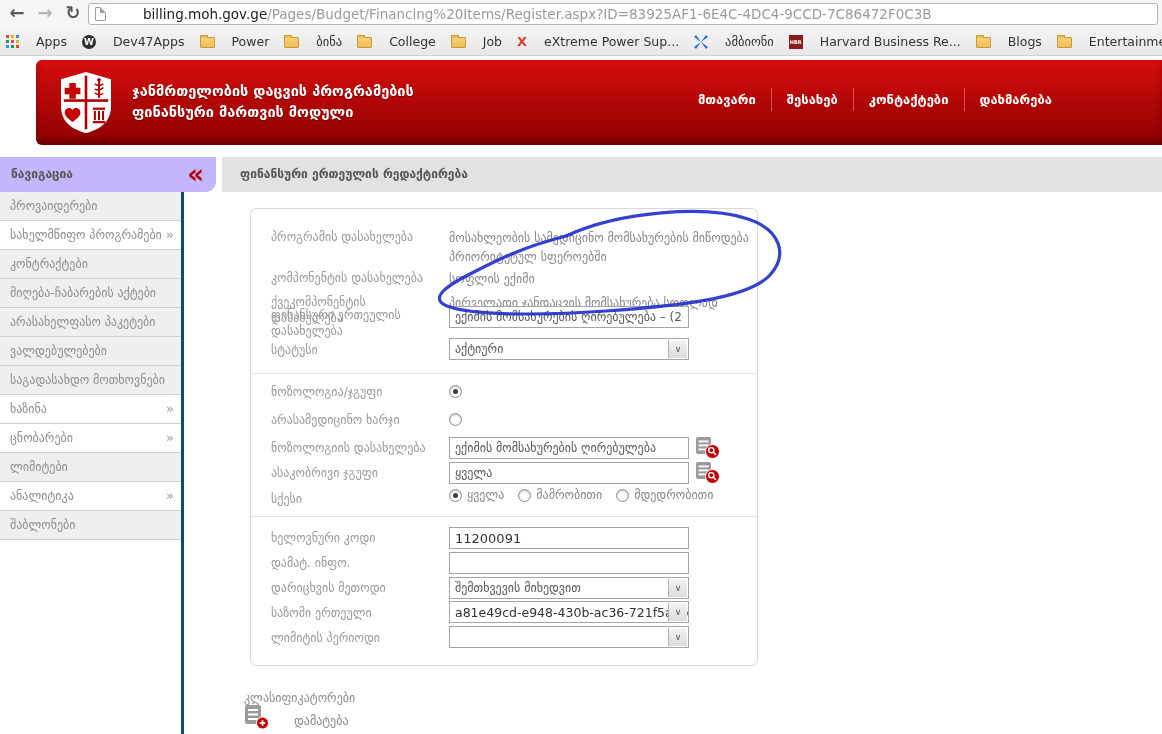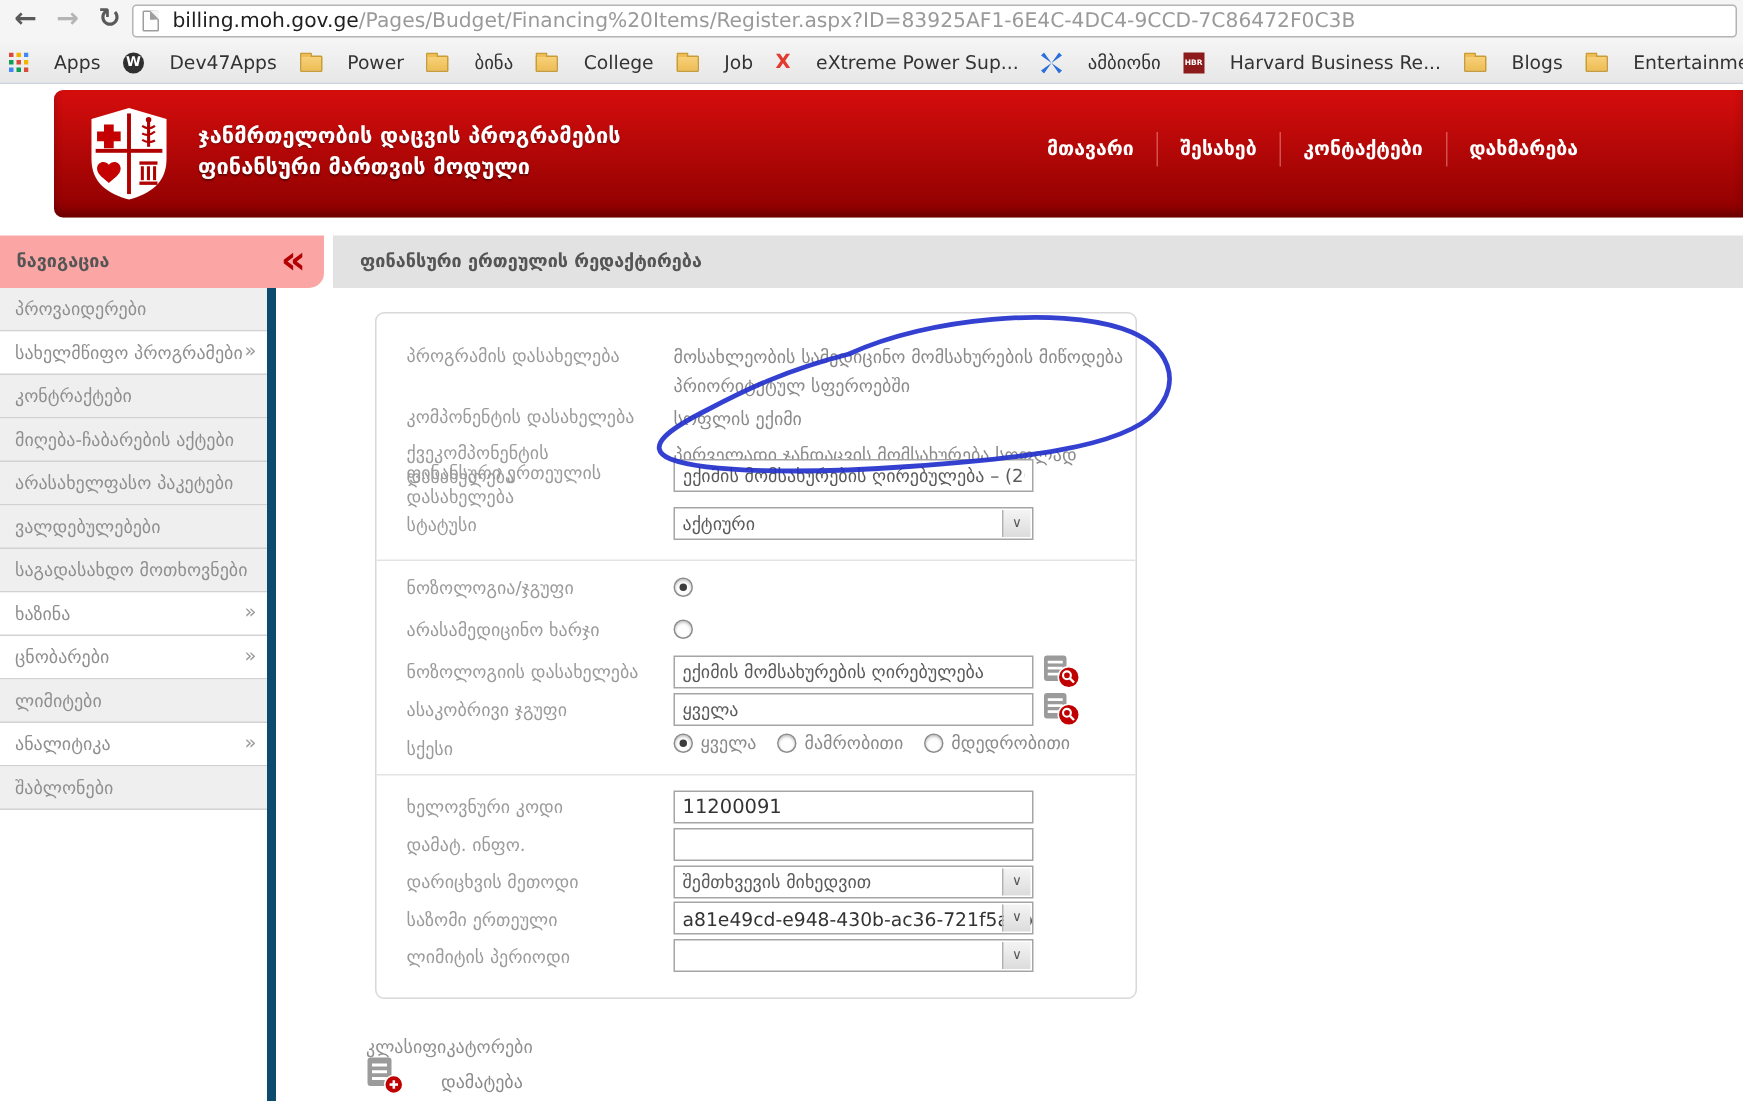--- a/index.html
+++ b/index.html
@@ -4,21 +4,21 @@
 <style>
   * { margin:0; padding:0; box-sizing:border-box; }
   html,body { width:1162px; height:734px; }
   body { font-family:"DejaVu Sans", sans-serif; font-size:12px; background:#fff; position:relative; overflow:hidden; }
 
   
   .chrome-top { position:absolute; left:0; top:0; width:1162px; height:28px; background:#f5f5f5; }
   .nav-btn { position:absolute; top:1px; width:24px; height:24px; font-size:18px; font-weight:bold; color:#5a5a5a; text-align:center; line-height:24px; cursor:pointer; }
   .nav-btn.disabled { color:#b5b5b5; }
   .url-bar { position:absolute; left:88px; top:3px; width:1070px; height:22px; background:#fff; border:1px solid #b4b4b4; border-radius:3px; padding:0 6px 0 26px; line-height:20px; font-size:13.5px; white-space:nowrap; overflow:hidden; }
-  .url-host { color:#202020; }
+  .url-host { color:#202020;margin-left:28px; }
   .url-path { color:#9a9a9a; }
   .page-ico { position:absolute; left:95px; top:7px; width:11px; height:14px; background:#fdfdfd; border:1px solid #9d9d9d; border-radius:1px; }
   .page-ico::before { content:""; position:absolute; right:-1px; top:-1px; border:3px solid #f5f5f5; border-left-color:#9d9d9d; border-bottom-color:#9d9d9d; }
 
   .bookmarks-bar { position:absolute; left:0; top:28px; width:1162px; height:28px; background:linear-gradient(#f4f4f4,#e7e7e7); border-bottom:1px solid #ccd4dc; display:flex; align-items:center; padding:0 6px; gap:15px; overflow:hidden; }
   .bm { display:flex; align-items:center; gap:17px; color:#333; font-size:12.5px; white-space:nowrap; cursor:pointer; }
   .folder-icon { width:15px; height:11px; background:linear-gradient(#f7d079,#eebd55); border:1px solid #c89c37; border-radius:1px; position:relative; flex:0 0 auto; margin-top:1px; }
   .folder-icon::before { content:""; position:absolute; top:-3px; left:-1px; width:6px; height:2px; background:#eebd55; border:1px solid #c89c37; border-bottom:none; border-radius:1px 1px 0 0; }
   .wp-icon { width:14px; height:14px; border-radius:50%; background:#2f2f2f; color:#fff; font-size:9px; font-weight:bold; text-align:center; line-height:14px; }
   .hbr-icon { width:14px; height:14px; background:#8e1b1b; color:#fff; font-size:5px; font-weight:bold; text-align:center; line-height:14px; letter-spacing:0; }
@@ -26,28 +26,28 @@
 
   
   .site-header { position:absolute; left:36px; top:60px; width:1126px; height:85px; background:linear-gradient(#d60d0d,#8d0000); border-radius:6px 0 0 6px; box-shadow:inset 0 -4px 6px rgba(0,0,0,.25); }
   .logo { position:absolute; left:22px; top:11px; }
   .site-title { position:absolute; left:96px; top:21px; color:#fff; font-weight:bold; font-size:14.5px; line-height:1.45; text-shadow:0 1px 1px rgba(0,0,0,.4); }
   .top-nav { position:absolute; right:95px; top:28px; display:flex; }
   .top-nav .nav-item { color:#fff; font-weight:bold; font-size:13px; padding:4px 15px; border-left:1px solid rgba(255,170,170,.45); cursor:pointer; }
   .top-nav .nav-item:first-child { border-left:none; }
 
   
-  .sidebar-head { position:absolute; left:0; top:157px; width:216px; height:35px; background:#fca5a5; border-radius:0 0 10px 0; }
+  .sidebar-head { position:absolute; left:0; top:157px; width:216px; height:35px; background:#c4b5fd; border-radius:0 0 10px 0; }
   .sidebar-head .cap { position:absolute; left:11px; top:10px; font-weight:bold; color:#555; font-size:12px; }
   .collapse-btn { position:absolute; right:12px; top:1px; color:#b30000; font-size:26px; font-weight:bold; line-height:32px; cursor:pointer; }
   .page-title-bar { position:absolute; left:222px; top:157px; width:940px; height:35px; background:#e2e2e2; }
   .page-title-bar .cap { position:absolute; left:18px; top:10px; font-weight:bold; color:#555; font-size:12px; }
 
   
-  .sidebar { position:absolute; left:0; top:192px; width:184px; height:542px; border-right:6px solid #0c4a6e; background:#fff; }
+  .sidebar { position:absolute; left:0; top:192px; width:184px; height:542px; border-right:3px solid #0c4a6e; background:#fff; }
   .menu-item { position:relative; height:29px; line-height:28px; padding-left:10px; background:#efefef; border-bottom:1px solid #d2d2d2; color:#8f8f8f; font-size:12px; cursor:pointer; white-space:nowrap; overflow:hidden; }
   .menu-item.has-sub { background:#fff; }
   .menu-item .sub-arrow { position:absolute; right:7px; top:0; color:#9a9a9a; font-size:13px; }
 
   
   .panel { position:absolute; left:250px; top:208px; width:508px; height:458px; border:1px solid #d8d8d8; border-radius:6px; background:#fff; }
   .lbl { position:absolute; left:20px; color:#9b9b9b; font-size:12px; line-height:1.35; width:170px; }
   .val { position:absolute; left:198px; color:#8a8a8a; font-size:12px; line-height:1.6; width:310px; }
   .inp { position:absolute; left:198px; width:240px; height:22px; border:1px solid #a5a5a5; background:#fff; font-family:inherit; font-size:12px; color:#5a5a5a; padding:0 5px; }
   .sel { position:absolute; left:198px; width:240px; height:22px; border:1px solid #a5a5a5; background:#fff; font-size:12px; color:#5a5a5a; padding:3px 24px 0 5px; cursor:pointer; white-space:nowrap; overflow:hidden; }

